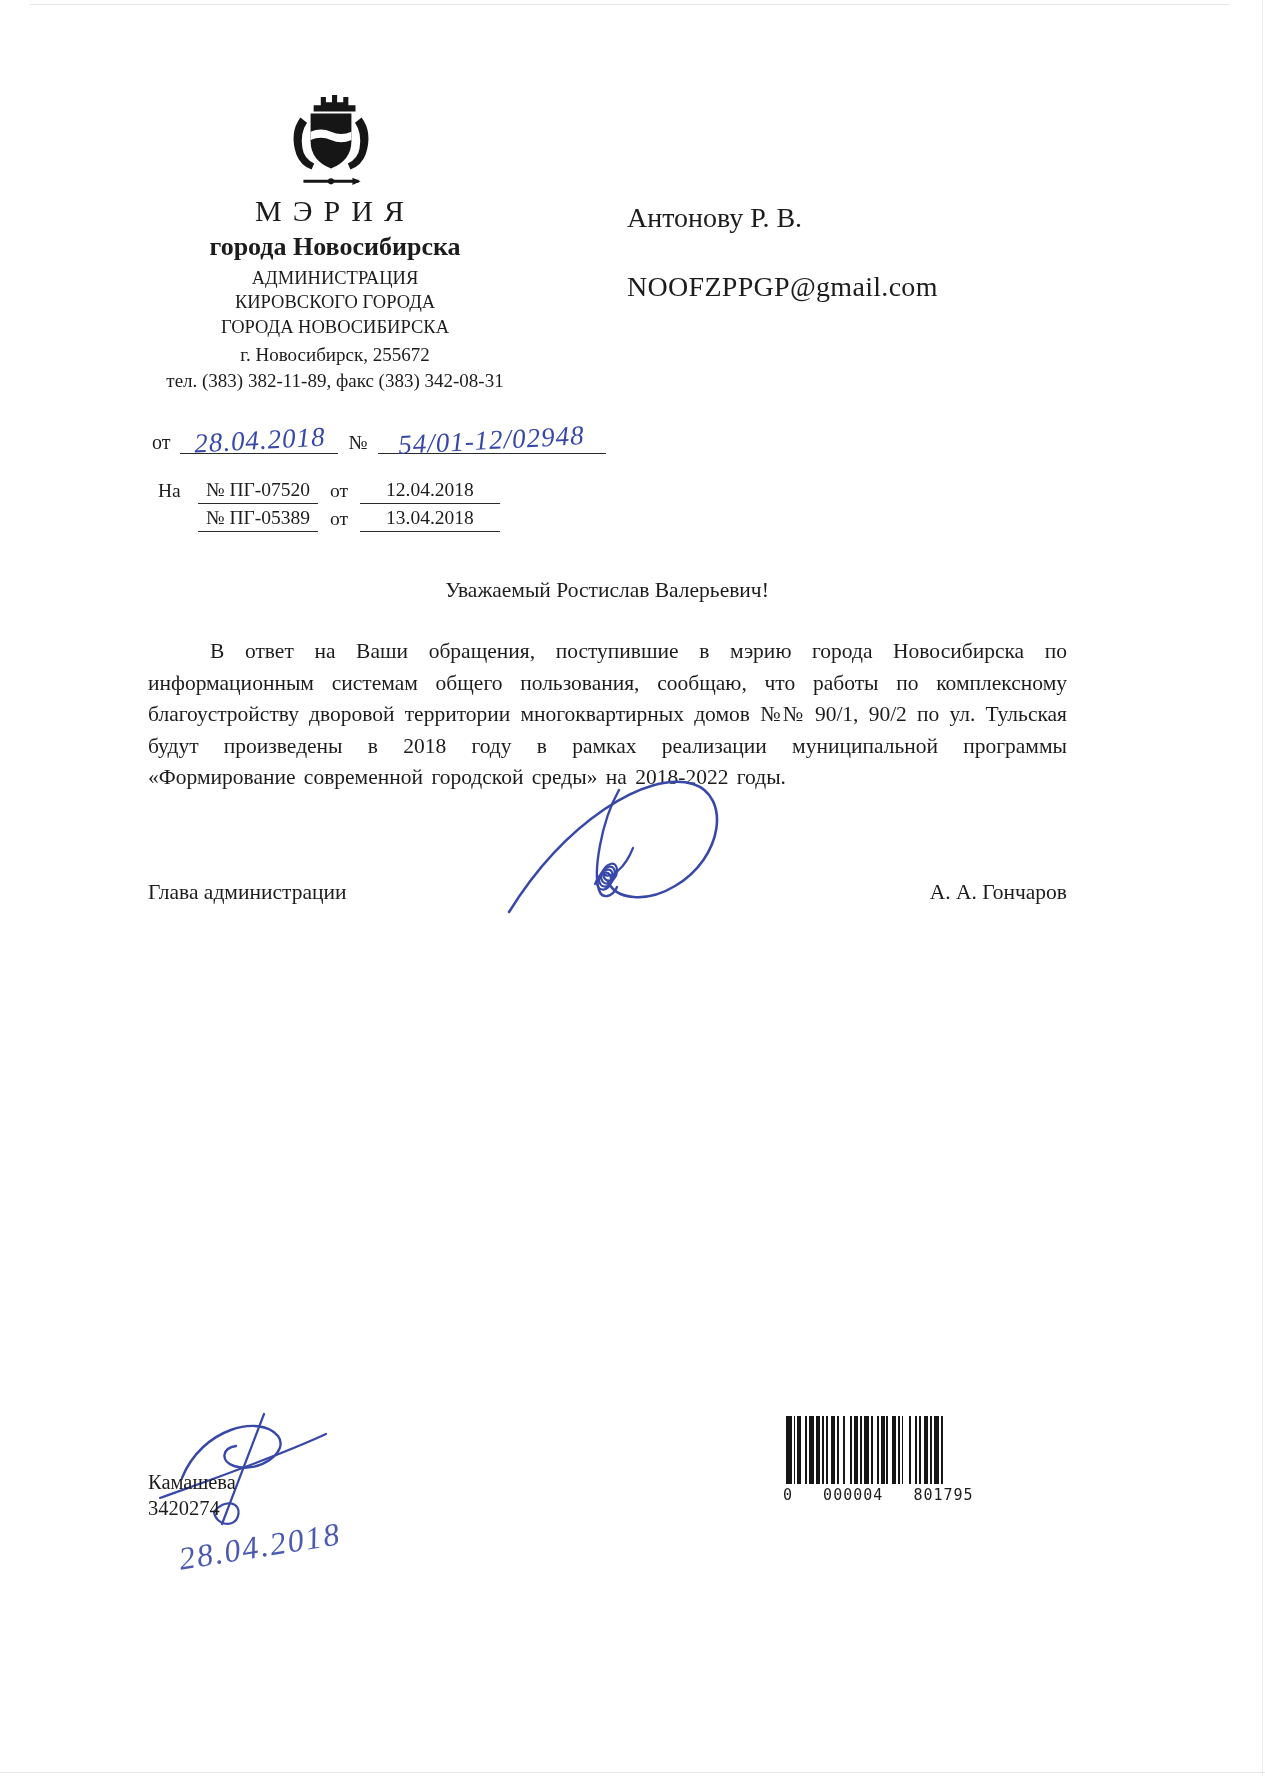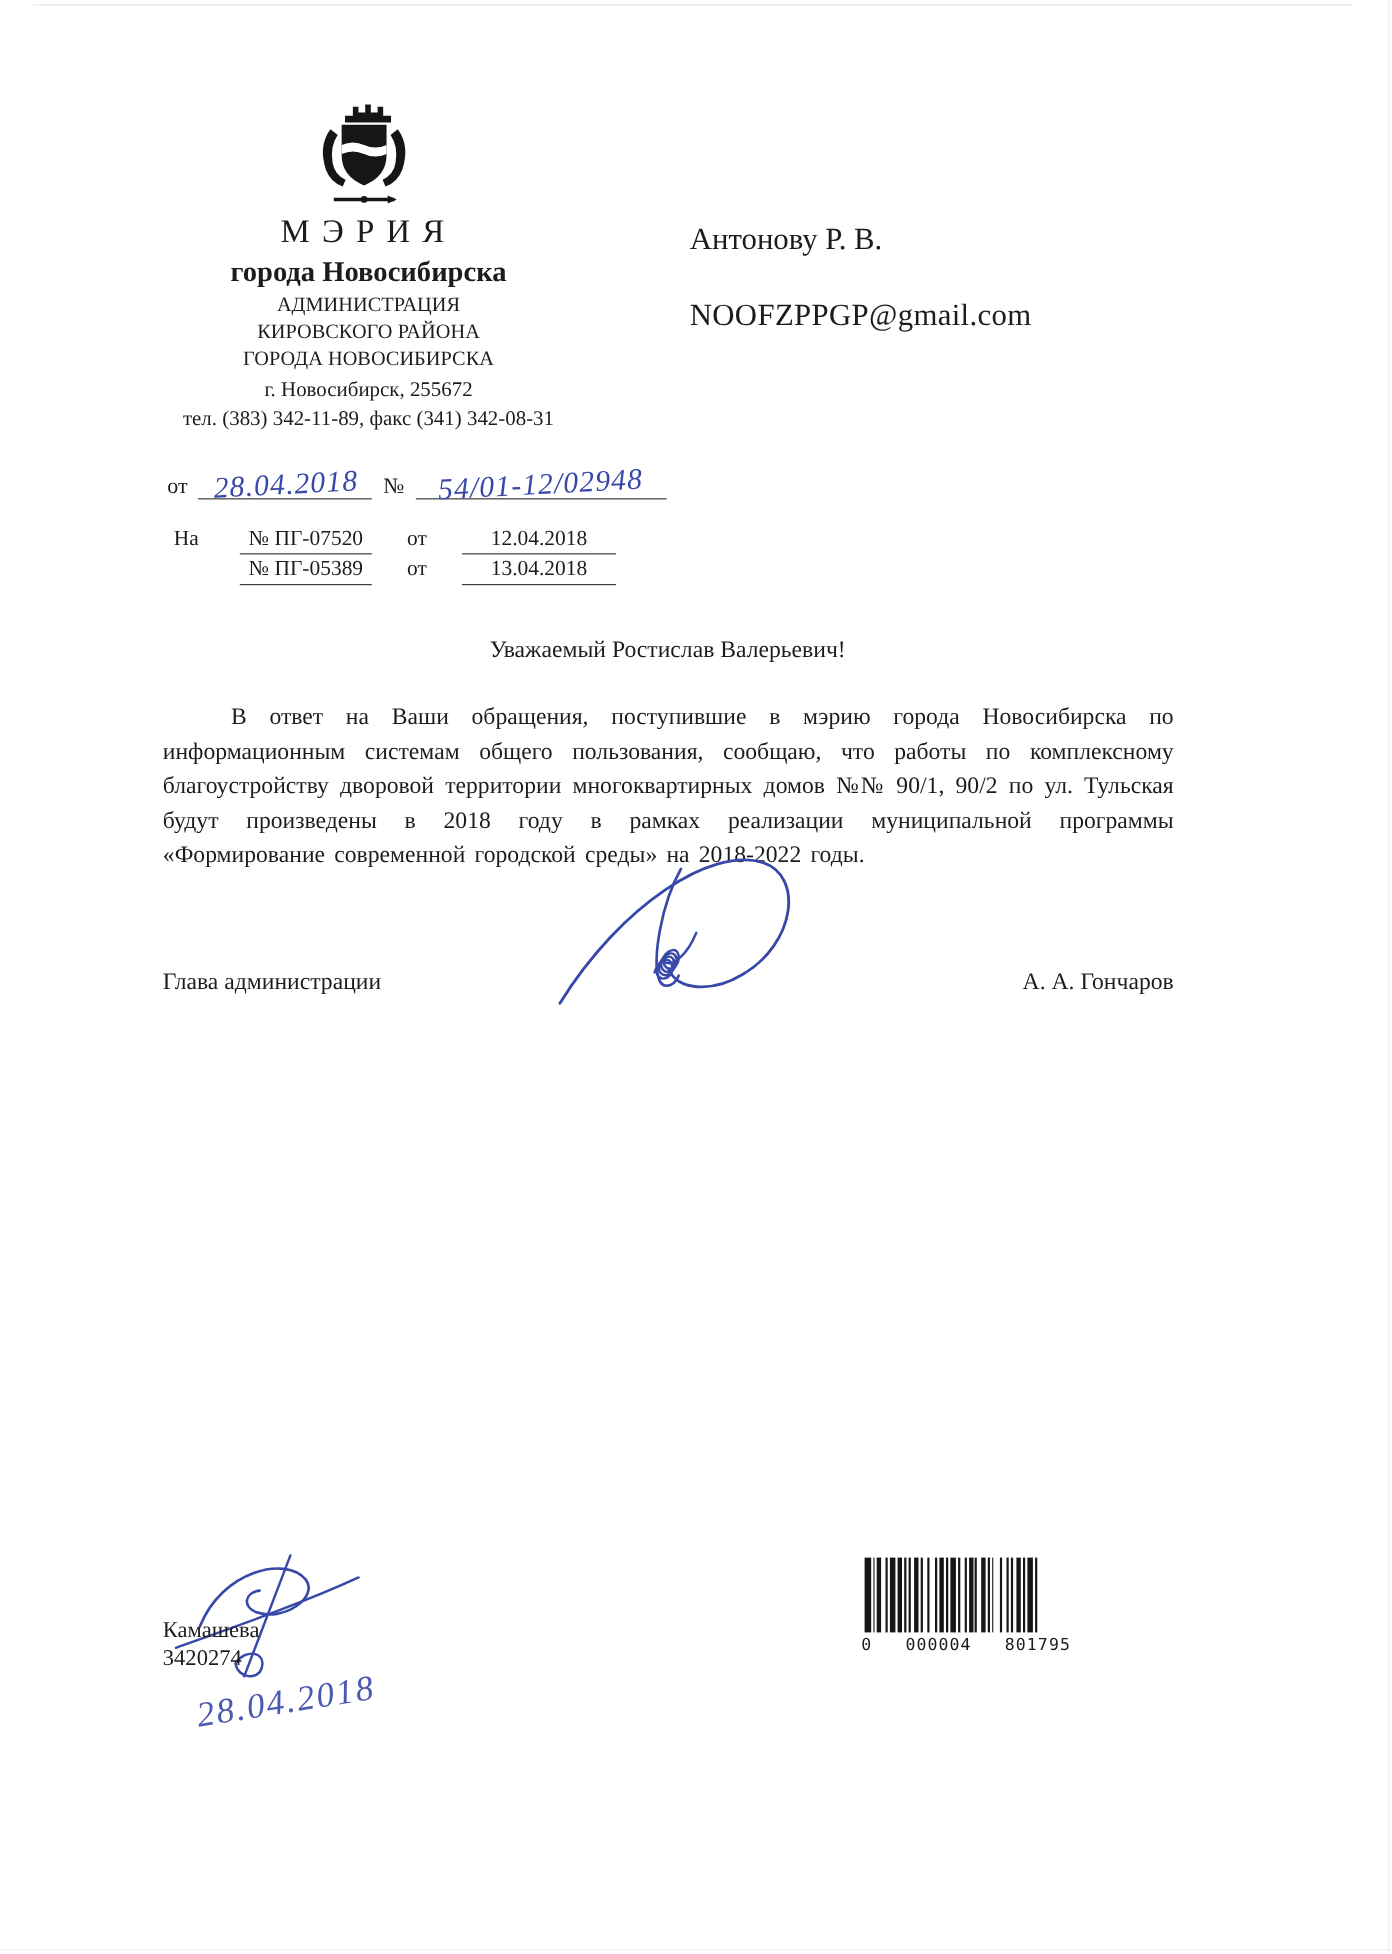--- a/index.html
+++ b/index.html
@@ -29,21 +29,21 @@
   .hw-line { display:inline-block; border-bottom:1.6px solid #2a2a2a; text-align:center; }
   .hw-line.d1 { width:158px; }
   .hw-line.d2 { width:228px; }
   .hw-text {
     display:inline-block; color:var(--ink,#3848a8);
     font-style:italic; font-size:27px; letter-spacing:1px;
     transform:rotate(-3deg) translateY(3px);
   }
 
   .incoming { left:158px; top:476px; font-size:19.5px; line-height:27px; }
-  .incoming .row { display:flex; align-items:flex-start;gap:20px; }
+  .incoming .row { display:flex; align-items:center; }
   .incoming .lbl { width:40px; }
   .incoming .num { border-bottom:1.2px solid #2a2a2a; padding:0 8px; }
   .incoming .ot { padding:0 12px; }
   .incoming .dt { border-bottom:1.2px solid #2a2a2a; padding:0 26px; }
 
   .recipient { left:627px; top:202px; font-size:28px; }
   .recipient .email { margin-top:37px; letter-spacing:.3px; }
 
   .salutation { left:148px; top:578px; width:918px; text-align:center; font-size:21.5px; }
   .body-par {
@@ -86,28 +86,28 @@
       <path d="M66 84 l8 3.5 l-8 3.5 z" fill="#161616"></path>
       <circle cx="45" cy="87.5" r="3" fill="#161616"></circle>
     </svg>
   </div>
 
   <div class="abs org-block">
     <div class="org-line1">МЭРИЯ</div>
     <div class="org-line2">города Новосибирска</div>
     <div class="dept">
       <div>АДМИНИСТРАЦИЯ</div>
-      <div>КИРОВСКОГО РАЙОНА</div>
+      <div>КИРОВСКОГО ГОРОДА</div>
       <div>ГОРОДА НОВОСИБИРСКА</div>
     </div>
   </div>
 
   <div class="abs addr-block">
     <div>г. Новосибирск, 255672</div>
-    <div>тел. (383) 342-11-89, факс (341) 342-08-31</div>
+    <div>тел. (383) 382-11-89, факс (383) 342-08-31</div>
   </div>
 
   <div class="abs outgoing">
     <span>от</span>
     <span class="hw-line d1"><span class="hw-text">28.04.2018</span></span>
     <span>№</span>
     <span class="hw-line d2"><span class="hw-text">54/01-12/02948</span></span>
   </div>
 
   <div class="abs incoming">

